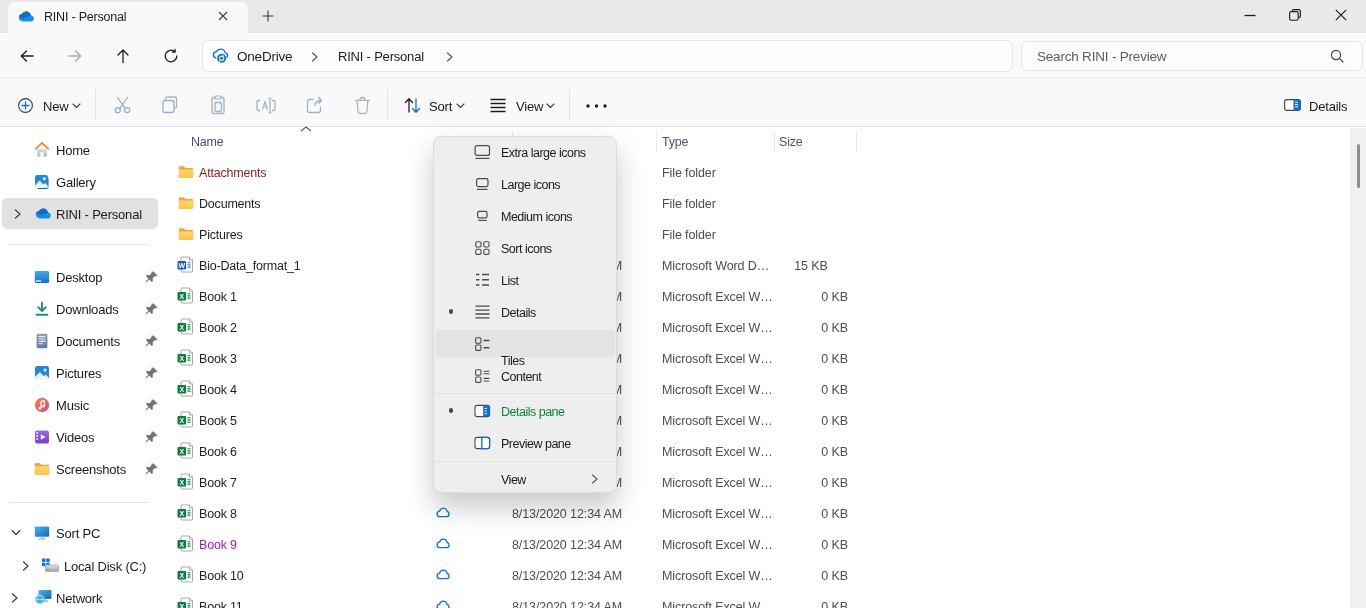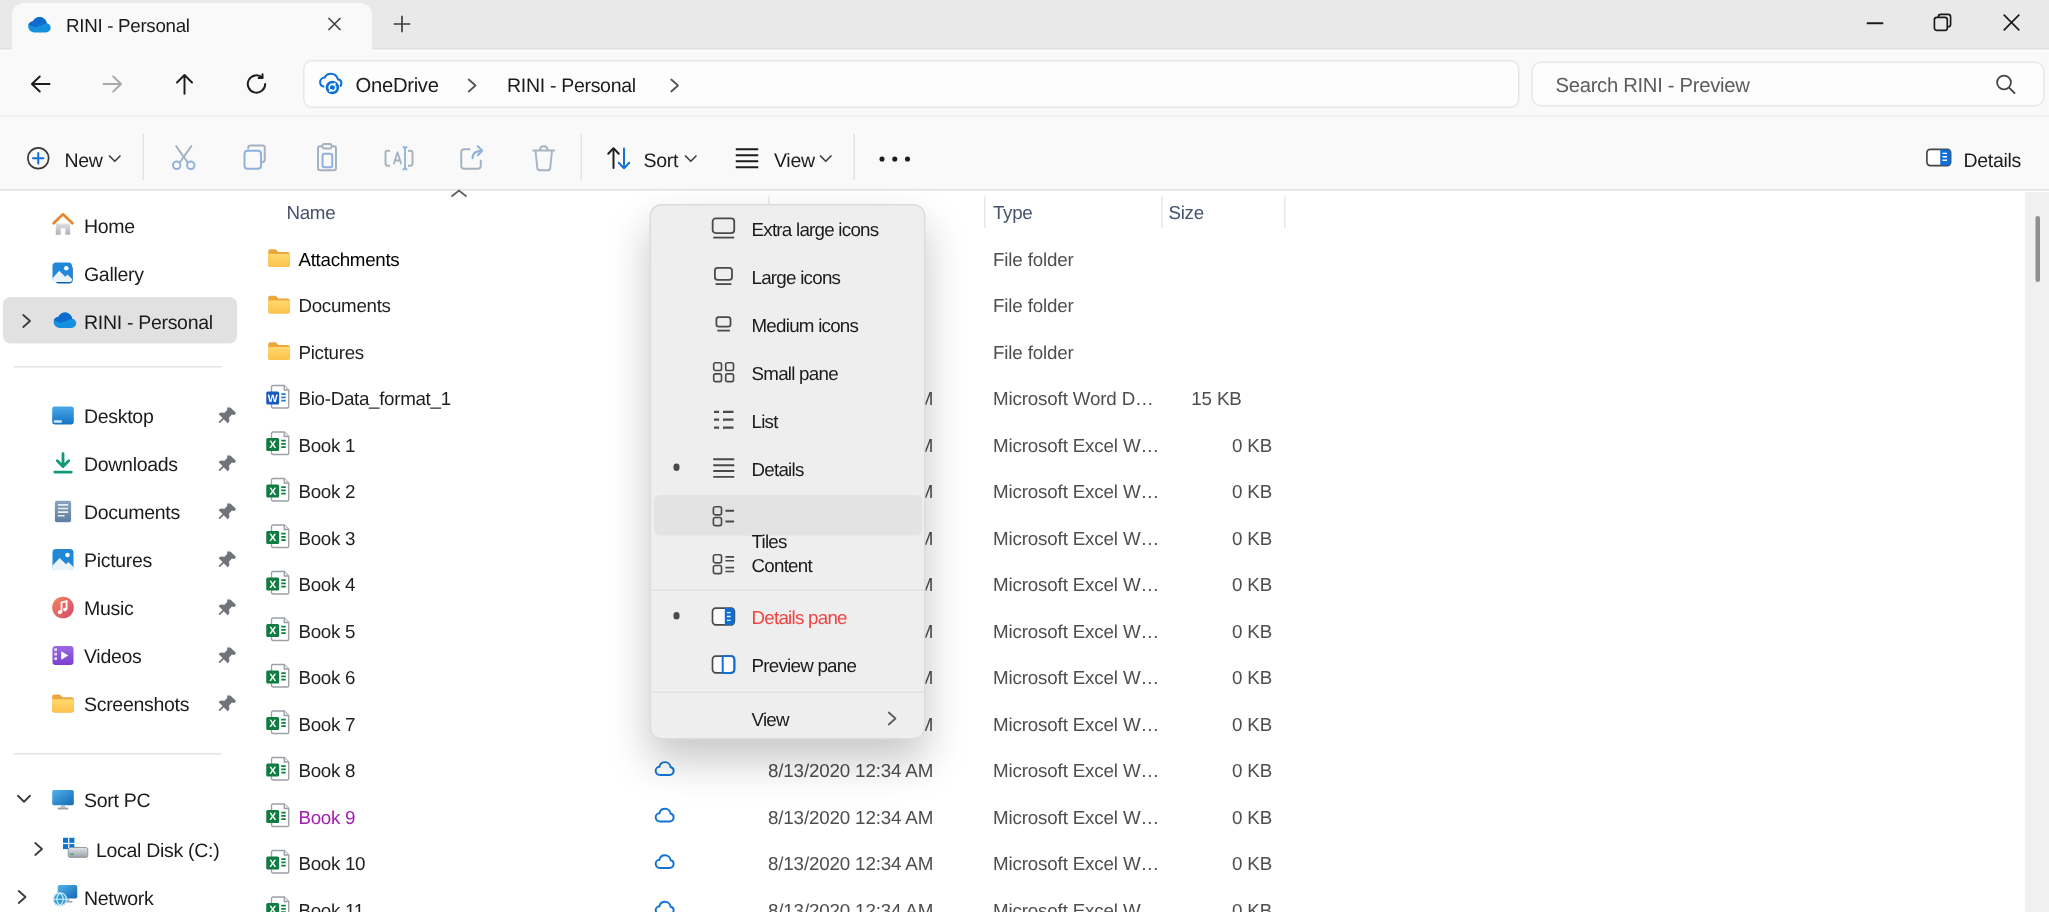--- a/index.html
+++ b/index.html
@@ -342,21 +342,21 @@
 <div class="t" style="left:662px;top:133px;font-size:12.5px;color:#46536e">Type</div>
 <div class="t" style="left:779px;top:133px;font-size:12.5px;color:#46536e">Size</div>
 <div class="a" style="left:512px;top:131px;width:1px;height:21px;background:#e8e8e8"></div>
 <div class="a" style="left:656px;top:131px;width:1px;height:21px;background:#e8e8e8"></div>
 <div class="a" style="left:774px;top:131px;width:1px;height:21px;background:#e8e8e8"></div>
 <div class="a" style="left:856px;top:131px;width:1px;height:21px;background:#e8e8e8"></div>
 <svg class="a" style="left:178px;top:165px" width="16" height="14" viewBox="0 0 16 14">
  <path d="M0.8 2.6 q0-1.4 1.4-1.4 h3.6 l1.8 1.8 h6.2 q1.4 0 1.4 1.4 v7.2 q0 1.4-1.4 1.4 H2.2 q-1.4 0-1.4-1.4 z" fill="#eda63b"></path>
  <path d="M0.8 4.4 h14.4 v7.2 q0 1.4-1.4 1.4 H2.2 q-1.4 0-1.4-1.4 z" fill="url(#fg2)"></path>
 </svg>
-<div class="t" style="left:199px;top:164px;font-size:12.5px;color:#000000">Attachments</div>
+<div class="t" style="left:199px;top:164px;font-size:12.5px;color:#7f1d1d">Attachments</div>
 <div class="t" style="left:662px;top:164px;font-size:12.5px;letter-spacing:-0.1px;color:#4e4e4e">File folder</div>
 <svg class="a" style="left:178px;top:196px" width="16" height="14" viewBox="0 0 16 14">
  <path d="M0.8 2.6 q0-1.4 1.4-1.4 h3.6 l1.8 1.8 h6.2 q1.4 0 1.4 1.4 v7.2 q0 1.4-1.4 1.4 H2.2 q-1.4 0-1.4-1.4 z" fill="#eda63b"></path>
  <path d="M0.8 4.4 h14.4 v7.2 q0 1.4-1.4 1.4 H2.2 q-1.4 0-1.4-1.4 z" fill="url(#fg2)"></path>
 </svg>
 <div class="t" style="left:199px;top:195px;font-size:12.5px;color:#1f1f1f">Documents</div>
 <div class="t" style="left:662px;top:195px;font-size:12.5px;letter-spacing:-0.1px;color:#4e4e4e">File folder</div>
 <svg class="a" style="left:178px;top:227px" width="16" height="14" viewBox="0 0 16 14">
  <path d="M0.8 2.6 q0-1.4 1.4-1.4 h3.6 l1.8 1.8 h6.2 q1.4 0 1.4 1.4 v7.2 q0 1.4-1.4 1.4 H2.2 q-1.4 0-1.4-1.4 z" fill="#eda63b"></path>
  <path d="M0.8 4.4 h14.4 v7.2 q0 1.4-1.4 1.4 H2.2 q-1.4 0-1.4-1.4 z" fill="url(#fg2)"></path>
@@ -556,21 +556,21 @@
     <rect x="3.6" y="3.4" width="9.4" height="6.4" rx="1.6" stroke="#4a4a4a" stroke-width="1.2" fill="none"></rect>
     <path d="M4.2 12.4 h8.4" stroke="#4a4a4a" stroke-width="1.2"></path>
   </svg>
 <div class="t" style="left:501px;top:207.5px;font-size:12.5px;letter-spacing:-0.5px;color:#1b1b1b">Medium icons</div>
 <svg class="a" style="left:473.5px;top:239.5px" width="17" height="16" viewBox="0 0 17 16">
     <rect x="1.8" y="1.8" width="5.2" height="5.2" rx="1.2" stroke="#4a4a4a" stroke-width="1.1" fill="none"></rect>
     <rect x="9.8" y="1.8" width="5.2" height="5.2" rx="1.2" stroke="#4a4a4a" stroke-width="1.1" fill="none"></rect>
     <rect x="1.8" y="9.2" width="5.2" height="5.2" rx="1.2" stroke="#4a4a4a" stroke-width="1.1" fill="none"></rect>
     <rect x="9.8" y="9.2" width="5.2" height="5.2" rx="1.2" stroke="#4a4a4a" stroke-width="1.1" fill="none"></rect>
   </svg>
-<div class="t" style="left:501px;top:239.5px;font-size:12.5px;letter-spacing:-0.5px;color:#1b1b1b">Small pane</div>
+<div class="t" style="left:501px;top:239.5px;font-size:12.5px;letter-spacing:-0.5px;color:#1b1b1b">Sort icons</div>
 <svg class="a" style="left:473.5px;top:271.5px" width="17" height="16" viewBox="0 0 17 16">
     <path d="M2 2.6 h3.4 M2 7.8 h3.4 M2 13 h3.4 M8 2.6 h7 M8 7.8 h7 M8 13 h7" stroke="#4a4a4a" stroke-width="1.5"></path>
   </svg>
 <div class="t" style="left:501px;top:271.5px;font-size:12.5px;letter-spacing:-0.5px;color:#1b1b1b">List</div>
 <svg class="a" style="left:473.5px;top:303.5px" width="17" height="16" viewBox="0 0 17 16">
     <path d="M1.5 2.2 h14 M1.5 6.1 h14 M1.5 10 h14 M1.5 13.9 h14" stroke="#4a4a4a" stroke-width="1.3"></path>
   </svg>
 <div class="a" style="left:449px;top:309.3px;width:4.4px;height:4.4px;border-radius:50%;background:#4a4a4a"></div>
 <div class="t" style="left:501px;top:303.5px;font-size:12.5px;letter-spacing:-0.5px;color:#1b1b1b">Details</div>
 <svg class="a" style="left:473.5px;top:335.5px" width="17" height="16" viewBox="0 0 17 16">
@@ -584,21 +584,21 @@
     <rect x="1.6" y="9" width="5.4" height="5.4" rx="1.2" stroke="#4a4a4a" stroke-width="1.1" fill="none"></rect>
     <path d="M9.6 3.2 h5.8 M9.6 5.8 h5.8 M9.6 10.4 h5.8 M9.6 13 h5.8" stroke="#4a4a4a" stroke-width="1.1"></path>
   </svg>
 <div class="t" style="left:501px;top:367.5px;font-size:12.5px;letter-spacing:-0.5px;color:#1b1b1b">Content</div>
 <svg class="a" style="left:473.5px;top:402.5px" width="17" height="16" viewBox="0 0 17 16">
     <rect x="1" y="2.4" width="14.6" height="11.2" rx="2.2" fill="#fdfdfd" stroke="#4a4a4a" stroke-width="1.1"></rect>
     <path d="M9.2 2.4 h4.2 q2.2 0 2.2 2.2 v6.8 q0 2.2-2.2 2.2 h-4.2 z" fill="#0e6fd6"></path>
     <path d="M10.6 5.4 h2.4 M10.6 8 h2.4 M10.6 10.6 h2.4" stroke="#fff" stroke-width="0.9"></path>
   </svg>
 <div class="a" style="left:449px;top:408.3px;width:4.4px;height:4.4px;border-radius:50%;background:#4a4a4a"></div>
-<div class="t" style="left:501px;top:402.5px;font-size:12.5px;letter-spacing:-0.5px;color:#ef4444">Details pane</div>
+<div class="t" style="left:501px;top:402.5px;font-size:12.5px;letter-spacing:-0.5px;color:#15803d">Details pane</div>
 <svg class="a" style="left:473.5px;top:434.5px" width="17" height="16" viewBox="0 0 17 16">
     <rect x="1" y="2.4" width="14.6" height="11.2" rx="2.2" fill="#fdfdfd" stroke="#4a4a4a" stroke-width="1.1"></rect>
     <path d="M7.8 2.4 h5.6 q2.2 0 2.2 2.2 v6.8 q0 2.2-2.2 2.2 h-5.6 z" fill="none" stroke="#0e6fd6" stroke-width="1.3"></path>
   </svg>
 <div class="t" style="left:501px;top:434.5px;font-size:12.5px;letter-spacing:-0.5px;color:#1b1b1b">Preview pane</div>
 <div class="t" style="left:501px;top:470.5px;font-size:12.5px;letter-spacing:-0.5px;color:#1b1b1b">View</div>
 <div class="a" style="left:433px;top:392.5px;width:184px;height:1px;background:#e0e0e0"></div>
 <div class="a" style="left:433px;top:460.5px;width:184px;height:1px;background:#e0e0e0"></div>
 <svg class="a" style="left:591px;top:473.5px" width="7" height="10" viewBox="0 0 7 10">
     <path d="M1.5 1 L6 5 L1.5 9" stroke="#5d5d5d" stroke-width="1.2" fill="none" stroke-linecap="round" stroke-linejoin="round"></path>

